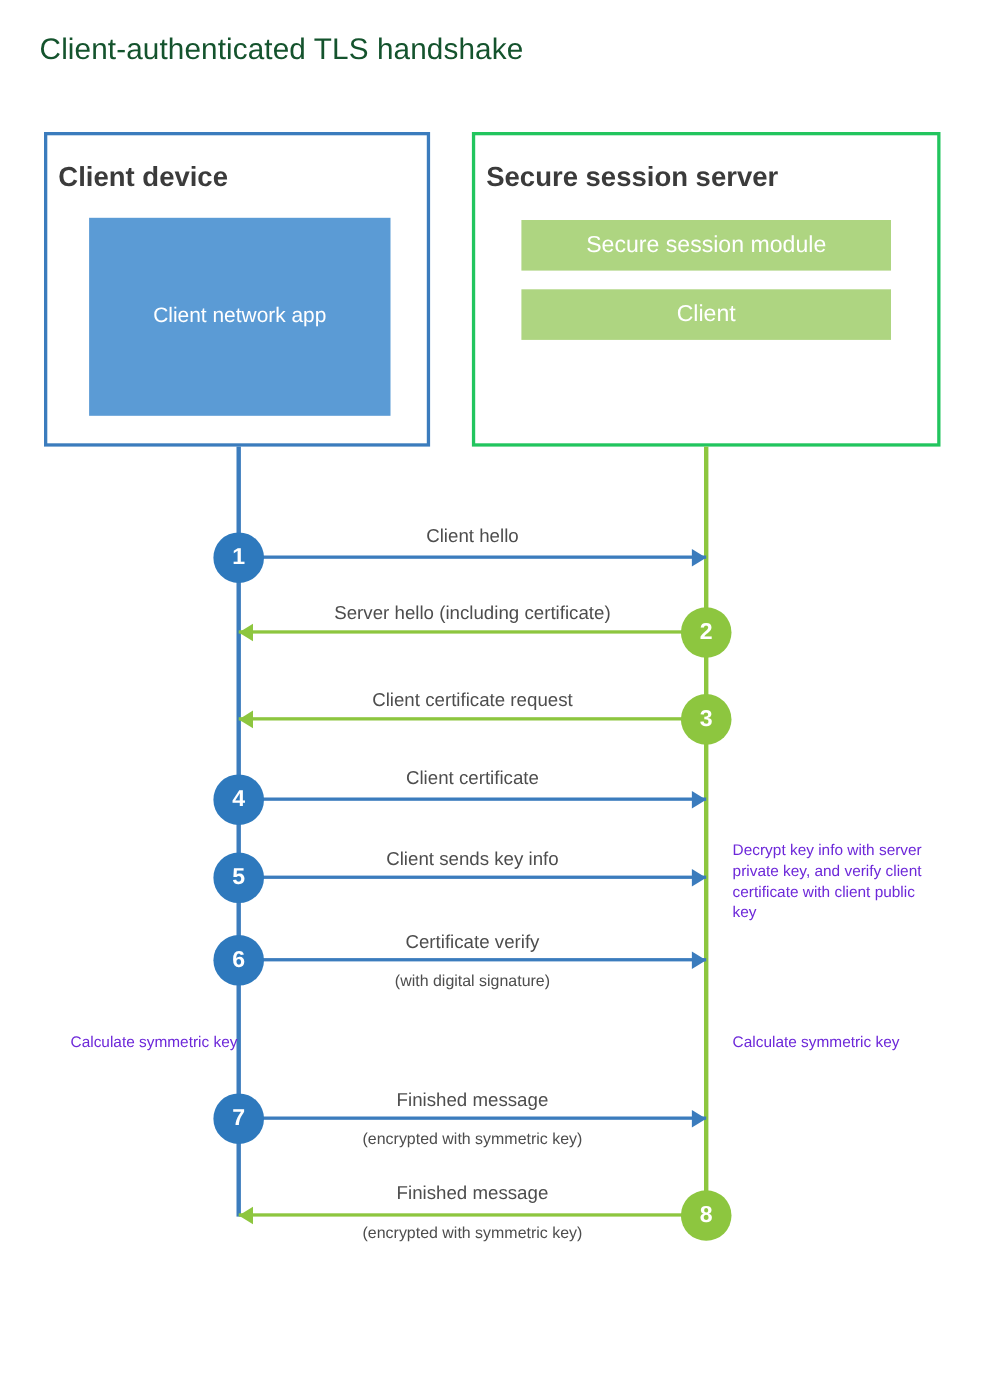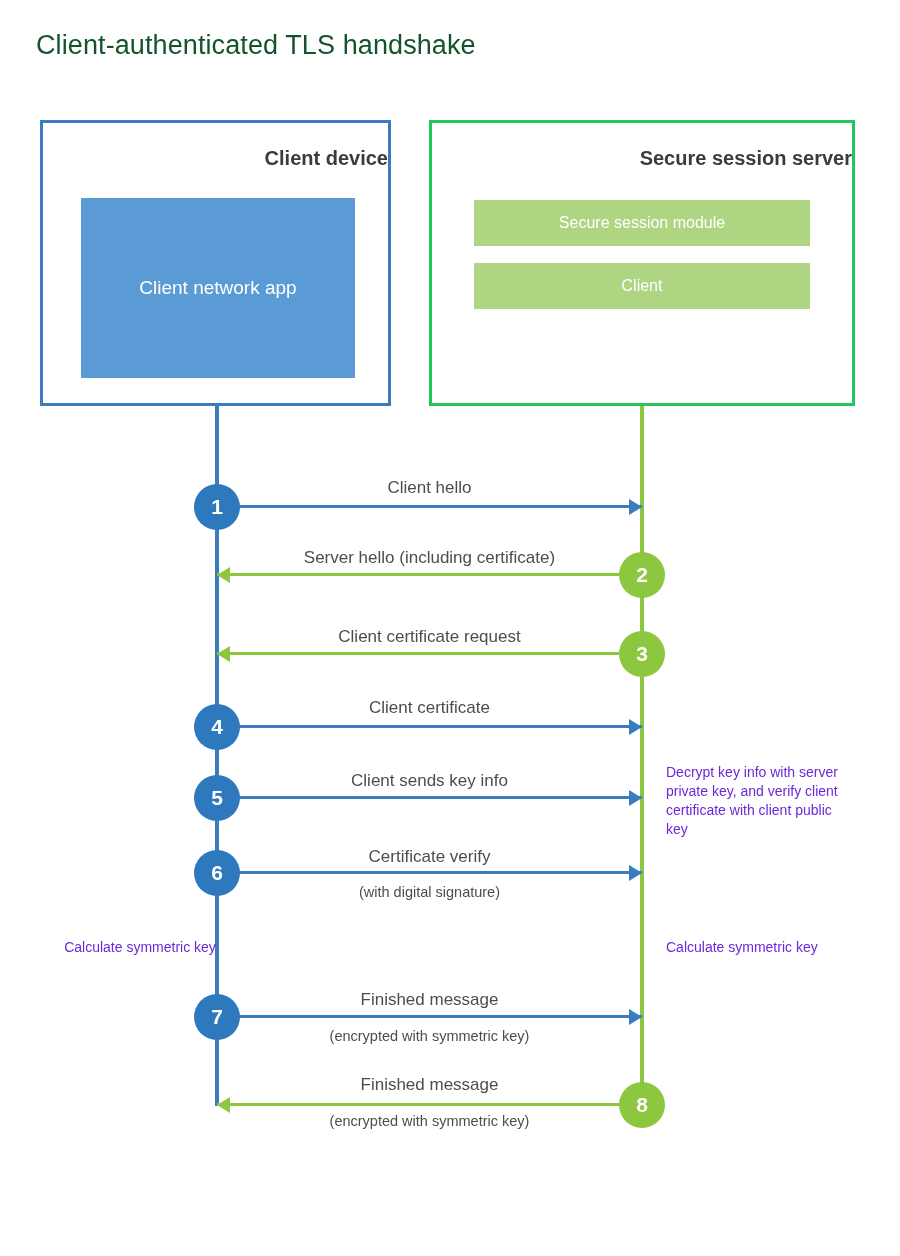--- a/index.html
+++ b/index.html
@@ -36,22 +36,22 @@
   }
   #server-box{
     left:429px; top:120px;
     width:426px; height:286px;
     border:3px solid #22c55e;
   }
   .entity-title{
     position:absolute;
     left:0; right:0;
     top:24px;
-    text-align:right;
-    font-size:20px;
+    text-align:left;
+    font-size:25px;
     font-weight:bold;
     color:#3b3b3b;
     padding-left:10px;
   }
   #client-app{
     position:absolute;
     left:38px; top:75px;
     width:274px; height:180px;
     background:#5b9bd5;
     color:#ffffff;
@@ -63,21 +63,21 @@
     line-height:1.3;
     box-sizing:border-box;
   }
   .server-bar{
     position:absolute;
     left:42px;
     width:336px;
     height:46px;
     background:#aed581;
     color:#ffffff;
-    font-size:16px;
+    font-size:21px;
     display:flex;
     align-items:center;
     justify-content:center;
     box-sizing:border-box;
   }
   #server-bar-0{top:77px;}
   #server-bar-1{top:140px;}
   #server-bar-2{top:202px;}
 
   

